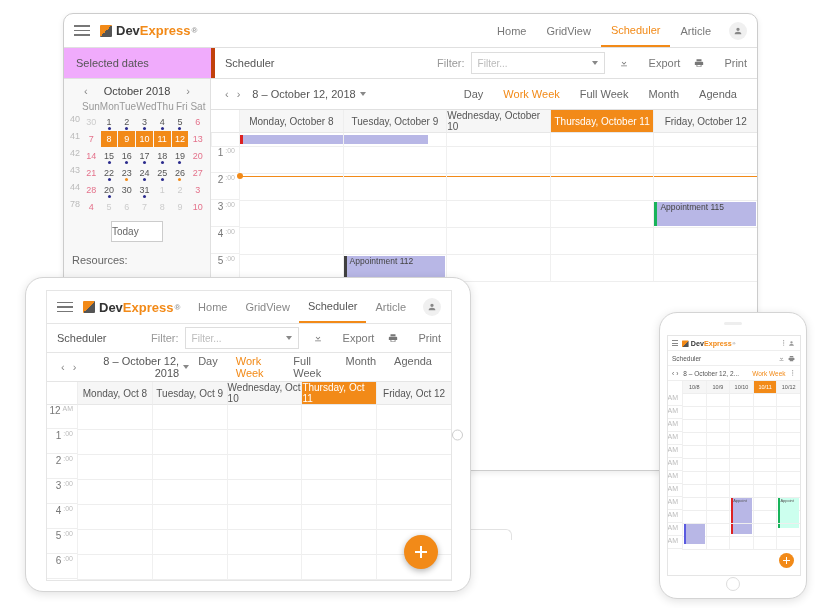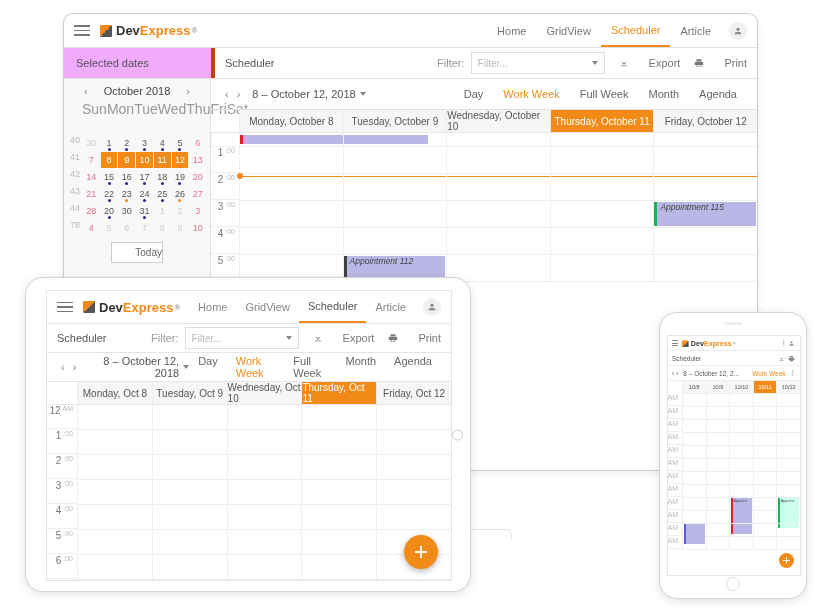--- a/index.html
+++ b/index.html
@@ -68,30 +68,30 @@
   .filter { width:120px; height:20px; border:1px solid #ddd; color:#bbb; font-size:10px; display:flex; align-items:center; padding:0 6px; justify-content:space-between;}
   .caret { width:0;height:0;border-left:3px solid transparent;border-right:3px solid transparent; border-top:4px solid #888;}
   .btn-link { display:flex; align-items:center; gap:20px; margin-left:14px; color:#777;}
   .ico { width:10px; height:10px; fill:#777;}
 
   
   .d-body { display:flex; height:calc(100% - 63px); }
   .d-side { width:147px; border-right:1px solid #e0e0e0; background:#f8f8f8; padding:6px 4px 0; box-sizing:border-box;}
   .cal-head { display:flex; align-items:center; justify-content:center; gap:16px; color:#444; font-size:11px; margin-bottom:4px;}
   .chev { color:#888; cursor:pointer; font-size:11px;}
-  .dow { display:grid; grid-template-columns: 14px repeat(7,1fr); text-align:center; font-size:14px; color:#999; margin-bottom:18px;}
+  .dow { display:grid; grid-template-columns: 14px repeat(7,1fr); text-align:center; font-size:10px; color:#999; margin-bottom:2px;}
   .wk { text-align:right; padding-right:2px; color:#bbb;}
   .cal { display:grid; grid-template-columns: 14px repeat(7,1fr); gap:1px; font-size:9px; text-align:center;}
   .cal .c { padding:3px 0; position:relative; color:#555; }
   .cal .dim { color:#ccc;}
   .cal .we { color:#d46; opacity:.75;}
   .cal .sel { background:#f28a18; color:#fff;}
   .cal .dot::after{ content:""; position:absolute; bottom:0; left:50%; width:3px; height:3px; margin-left:-1.5px; background:#2b2b8d; border-radius:50%;}
   .cal .dot-o::after{ content:""; position:absolute; bottom:0; left:50%; width:3px; height:3px; margin-left:-1.5px; background:#f28a18; border-radius:50%;}
-  .today-btn { margin:6px auto; border:1px solid #ccc; background:#fff; width:50px; text-align:right; padding:4px 0; font-size:10px; color:#666;}
+  .today-btn { margin:6px auto; border:1px solid #ccc; background:#fff; width:50px; text-align:left; padding:4px 0; font-size:10px; color:#666;}
   .res-lbl { padding:6px 4px 0; font-size:11px; color:#666;}
 
   
   .d-main { flex:1; display:flex; flex-direction:column; min-width:0;}
   .range-row { display:flex; align-items:center; height:30px; padding:0 10px; border-bottom:1px solid #e0e0e0;}
   .range-row .nav-ch { color:#888; padding:0 4px; cursor:pointer;}
   .range-row .range { margin-left:8px; color:#555; display:flex; align-items:center; gap:4px;text-align:right;}
   .views { margin-left:auto; display:flex; gap:0; font-size:11px;}
   .views span { padding:8px 10px; color:#666;}
   .views .active { color:#f28a18; }
@@ -101,21 +101,21 @@
   .days .dh.active{ background:#f28a18; color:#fff;}
   .allday { display:grid; grid-template-columns:28px repeat(5,1fr);}
   .allday .cella { height:13px; border-bottom:1px solid #eee; border-left:1px solid #f0f0f0; position:relative;}
   .allday .band1 { position:absolute; left:0; top:2px; height:9px; width:180%; background:#b8b7e6; border-left:3px solid #d22;}
   .grid { display:grid; grid-template-columns:28px repeat(5,1fr);}
   .grid .hr { height:26px; border-bottom:1px solid #eee; display:flex; align-items:flex-start; justify-content:flex-end; padding-right:4px; color:#777; font-size:10px; box-sizing:border-box;}
   .grid .hr .mm { font-size:7px; color:#bbb; margin-left:2px;}
   .grid .cell { height:26px; border-left:1px solid #f0f0f0; border-bottom:1px solid #eee; position:relative;}
   .now-line { position:absolute; left:0; right:0; top:2px; height:1px; background:#f28a18;}
   .now-dot { width:6px; height:6px; border-radius:50%; background:#f28a18; position:absolute; left:-3px; top:-3px;}
-  .appt { position:absolute; left:0; right:1px; top:1px; bottom:1px; background:#b8b7e6; border-left:3px solid #404040; font-size:8.5px; color:#444; padding-left:3px; overflow:hidden;font-style:italic;}
+  .appt { position:absolute; left:0; right:1px; top:1px; bottom:1px; background:#b8b7e6; border-left:3px solid #404040; font-size:8.5px; color:#444; padding-left:3px; overflow:hidden;}
   .appt.green { border-left-color:#18b35a; background:#b8b7e6;}
   .cog-ico { position:absolute; right:10px; bottom:3px; }
 
   
   .tab {
     position:absolute; left:25px; top:277px; width:446px; height:315px;
     border:1px solid #d4d4d4; border-radius:18px; background:#fff;
     box-shadow: 0 2px 10px rgba(0,0,0,0.12);
     padding:12px 20px 12px 20px; box-sizing:border-box;
   }

